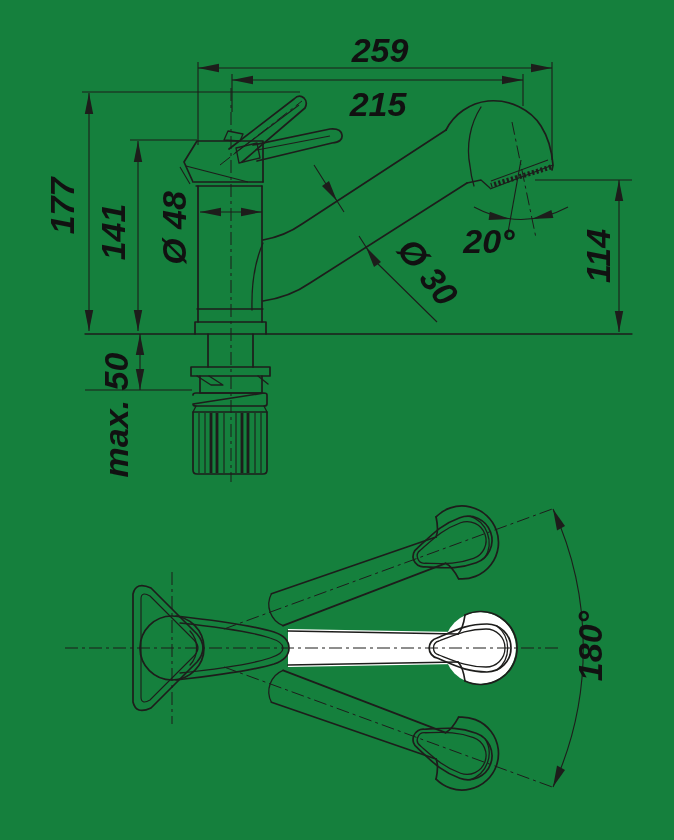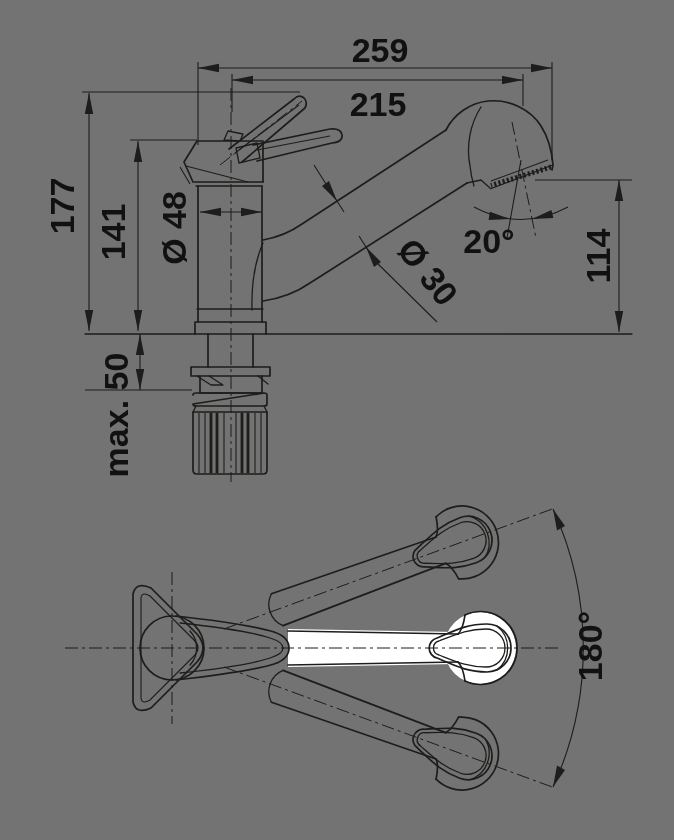--- a/index.html
+++ b/index.html
@@ -1,16 +1,16 @@
 <!DOCTYPE html>
 <html><head>
 <meta charset="utf-8">
 <style>
   html,body{margin:0;padding:0;background:#fff;}
-  .stage{position:relative;width:674px;height:840px;background:#737373;overflow:hidden;}
+  .stage{position:relative;width:674px;height:840px;background:#15803d;overflow:hidden;font-style:italic;}
   svg{display:block;}
   .o  {fill:none;stroke:#1d1d1b;stroke-width:1.7;stroke-linejoin:round;stroke-linecap:round;}
   .o2 {fill:none;stroke:#1d1d1b;stroke-width:1.3;stroke-linejoin:round;stroke-linecap:round;}
   .t  {fill:none;stroke:#1d1d1b;stroke-width:1.1;stroke-linecap:butt;}
   .cl {fill:none;stroke:#1d1d1b;stroke-width:1;stroke-dasharray:13 4 3 4;}
   .ar {fill:#1d1d1b;stroke:none;}
   .wf {fill:#ffffff;stroke:none;}
   .ser{fill:none;stroke:#1d1d1b;stroke-width:5;stroke-dasharray:2.2 2.2;}
   .lbl{font-family:"Liberation Sans",sans-serif;font-weight:bold;font-size:34px;fill:#111111;}
 </style>

